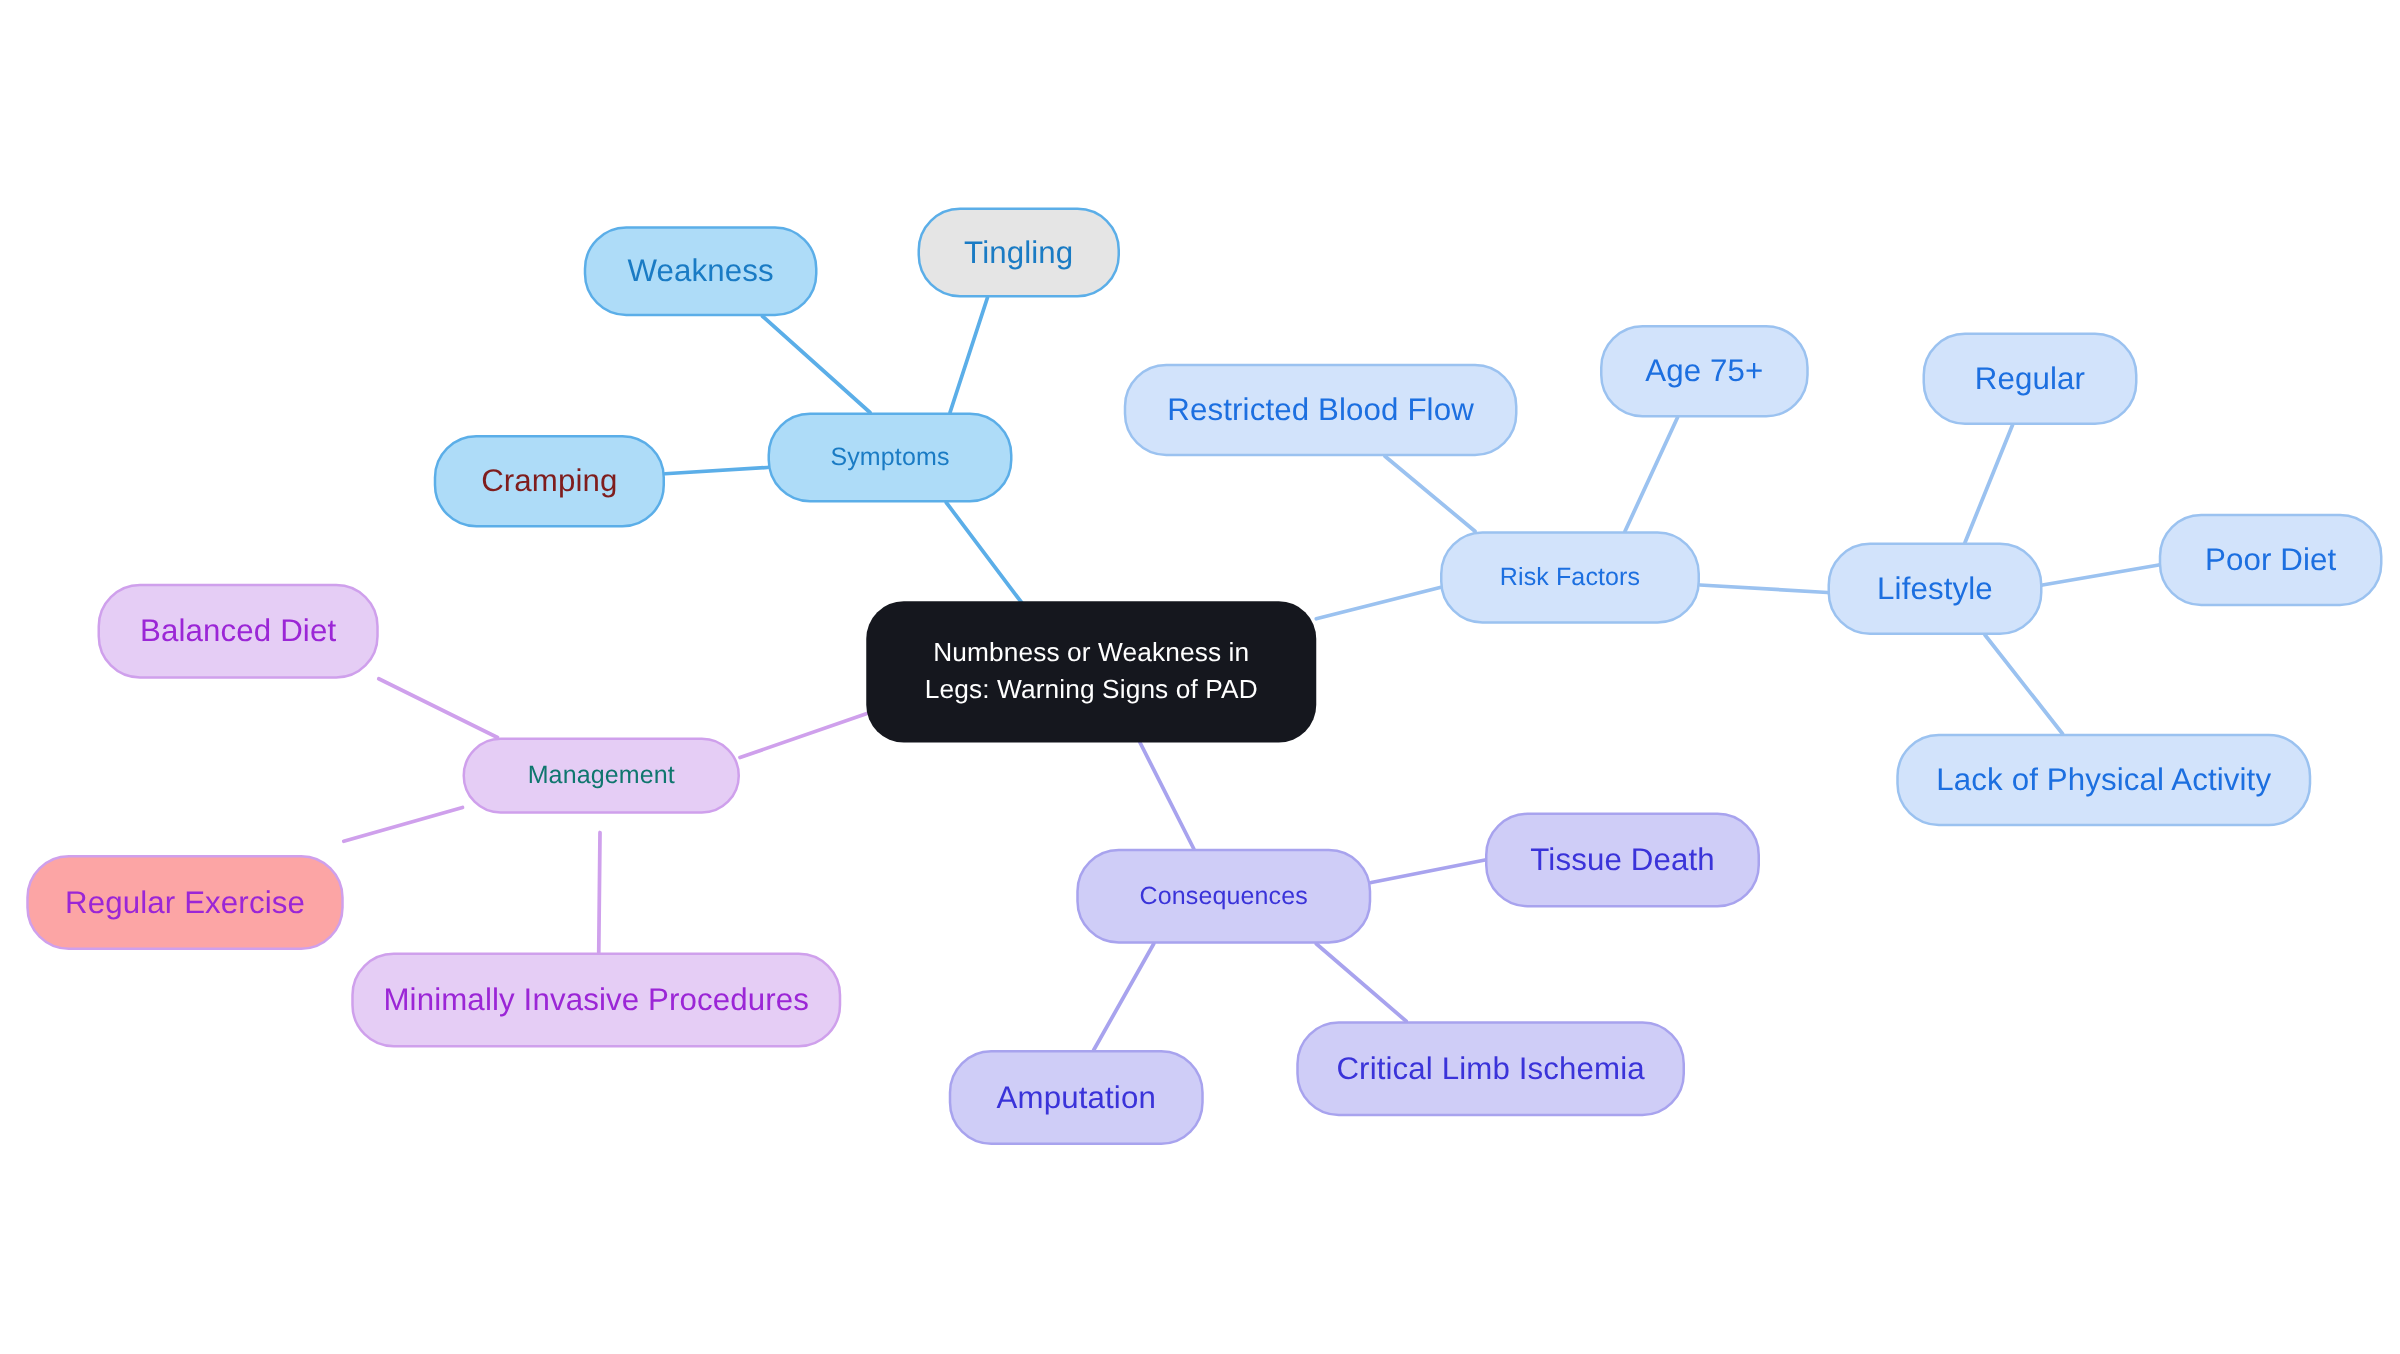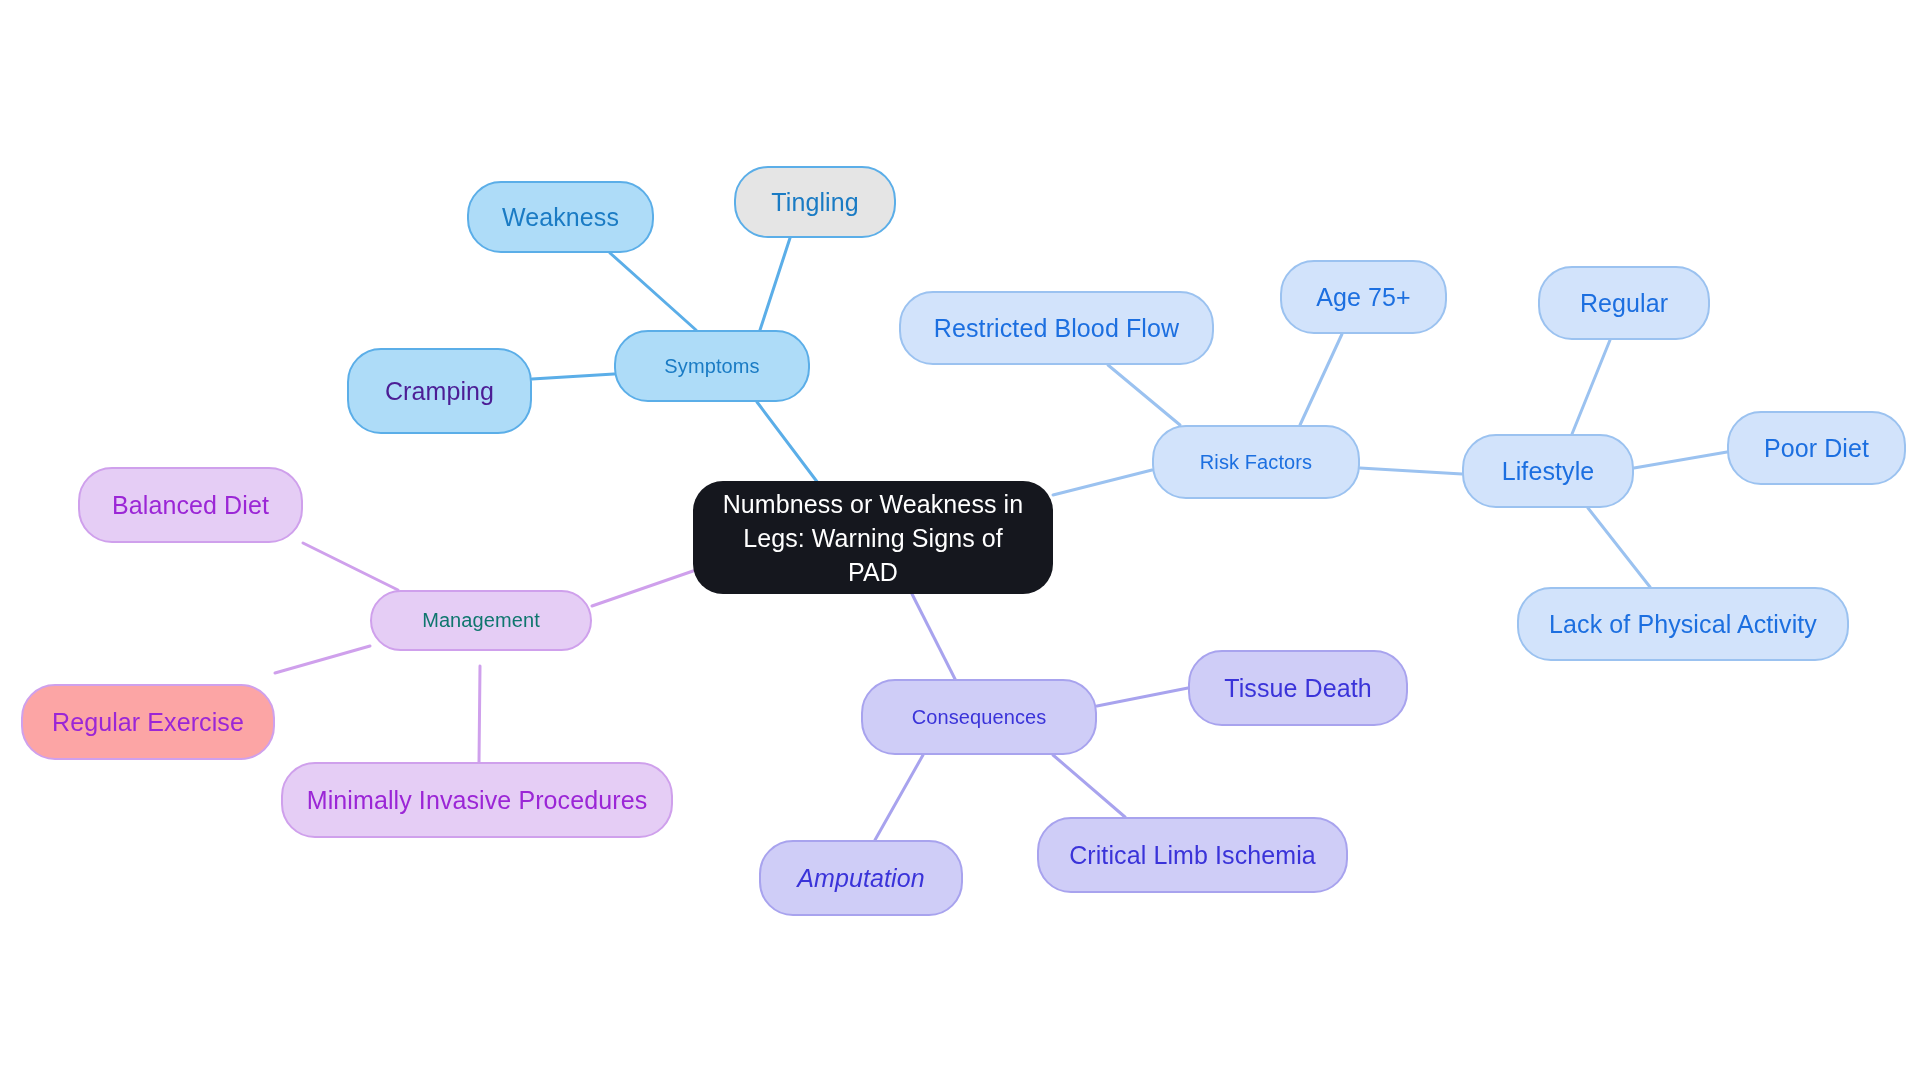--- a/index.html
+++ b/index.html
@@ -38,23 +38,23 @@
     border-width: 2px;
     border-radius: 34px;
     white-space: pre-line;
     line-height: 1.32;
     letter-spacing: 0.1px;
   }
   .node.central {
     border-width: 0;
     border-radius: 30px;
     color: #ffffff;
-    font-size: 25px;
+    font-size: 21px;
     line-height: 1.36;
-    padding: 0 22px;
+    padding: 0 39px;
   }
   .node.branch { font-size: 20px; }
   .node.leaf { font-size: 25px; }
 </style>
 </head>
 <body>
 
 <div id="canvas">
   <svg id="edges" viewBox="0 0 1920 1083">
       <line x1="818" y1="483" x2="757" y2="402" stroke="#5BAEE8" stroke-width="3" stroke-linecap="round"></line>
@@ -76,30 +76,30 @@
       <line x1="398" y1="590" x2="303" y2="543" stroke="#CFA0EC" stroke-width="3" stroke-linecap="round"></line>
       <line x1="370" y1="646" x2="275" y2="673" stroke="#CFA0EC" stroke-width="3" stroke-linecap="round"></line>
       <line x1="480" y1="666" x2="479" y2="762" stroke="#CFA0EC" stroke-width="3" stroke-linecap="round"></line>
     </svg>
   <div id="node-layer">
       <div class="node central" style="left: 693px; top: 481px; width: 360px; height: 113px; background: rgb(21, 23, 30); color: rgb(255, 255, 255); border-color: rgb(21, 23, 30);">Numbness or Weakness in
 Legs: Warning Signs of PAD</div>
       <div class="node branch" style="left: 614px; top: 330px; width: 196px; height: 72px; background: rgb(174, 220, 248); color: rgb(26, 123, 196); border-color: rgb(91, 174, 232);">Symptoms</div>
       <div class="node leaf" style="left: 467px; top: 181px; width: 187px; height: 72px; background: rgb(174, 220, 248); color: rgb(26, 123, 196); border-color: rgb(91, 174, 232);">Weakness</div>
       <div class="node leaf" style="left: 734px; top: 166px; width: 162px; height: 72px; background: #e5e5e5; color: rgb(26, 123, 196); border-color: rgb(91, 174, 232);">Tingling</div>
-      <div class="node leaf" style="left: 347px; top: 348px; width: 185px; height: 86px; background: rgb(174, 220, 248); color: #4c1d95; border-color: rgb(91, 174, 232);">Cramping</div>
+      <div class="node leaf" style="left: 347px; top: 348px; width: 185px; height: 74px; background: rgb(174, 220, 248); color: #7f1d1d; border-color: rgb(91, 174, 232);">Cramping</div>
       <div class="node branch" style="left: 1152px; top: 425px; width: 208px; height: 74px; background: rgb(210, 227, 251); color: rgb(28, 111, 224); border-color: rgb(155, 194, 240);">Risk Factors</div>
       <div class="node leaf" style="left: 899px; top: 291px; width: 315px; height: 74px; background: rgb(210, 227, 251); color: rgb(28, 111, 224); border-color: rgb(155, 194, 240);">Restricted Blood Flow</div>
       <div class="node leaf" style="left: 1280px; top: 260px; width: 167px; height: 74px; background: rgb(210, 227, 251); color: rgb(28, 111, 224); border-color: rgb(155, 194, 240);">Age 75+</div>
       <div class="node leaf" style="left: 1462px; top: 434px; width: 172px; height: 74px; background: rgb(210, 227, 251); color: rgb(28, 111, 224); border-color: rgb(155, 194, 240);">Lifestyle</div>
       <div class="node leaf" style="left: 1538px; top: 266px; width: 172px; height: 74px; background: rgb(210, 227, 251); color: rgb(28, 111, 224); border-color: rgb(155, 194, 240);">Regular</div>
       <div class="node leaf" style="left: 1727px; top: 411px; width: 179px; height: 74px; background: rgb(210, 227, 251); color: rgb(28, 111, 224); border-color: rgb(155, 194, 240);">Poor Diet</div>
       <div class="node leaf" style="left: 1517px; top: 587px; width: 332px; height: 74px; background: rgb(210, 227, 251); color: rgb(28, 111, 224); border-color: rgb(155, 194, 240);">Lack of Physical Activity</div>
       <div class="node branch" style="left: 861px; top: 679px; width: 236px; height: 76px; background: rgb(207, 205, 247); color: rgb(58, 51, 217); border-color: rgb(168, 163, 238);">Consequences</div>
       <div class="node leaf" style="left: 1188px; top: 650px; width: 220px; height: 76px; background: rgb(207, 205, 247); color: rgb(58, 51, 217); border-color: rgb(168, 163, 238);">Tissue Death</div>
       <div class="node leaf" style="left: 1037px; top: 817px; width: 311px; height: 76px; background: rgb(207, 205, 247); color: rgb(58, 51, 217); border-color: rgb(168, 163, 238);">Critical Limb Ischemia</div>
-      <div class="node leaf" style="left: 759px; top: 840px; width: 204px; height: 76px; background: rgb(207, 205, 247); color: rgb(58, 51, 217); border-color: rgb(168, 163, 238); font-style: italic;">Amputation</div>
+      <div class="node leaf" style="left: 759px; top: 840px; width: 204px; height: 76px; background: rgb(207, 205, 247); color: rgb(58, 51, 217); border-color: rgb(168, 163, 238);">Amputation</div>
       <div class="node branch" style="left: 370px; top: 590px; width: 222px; height: 61px; background: rgb(229, 205, 245); color: #0f766e; border-color: rgb(207, 160, 236);">Management</div>
       <div class="node leaf" style="left: 78px; top: 467px; width: 225px; height: 76px; background: rgb(229, 205, 245); color: rgb(155, 38, 214); border-color: rgb(207, 160, 236);">Balanced Diet</div>
       <div class="node leaf" style="left: 21px; top: 684px; width: 254px; height: 76px; background: #fca5a5; color: rgb(155, 38, 214); border-color: rgb(207, 160, 236);">Regular Exercise</div>
       <div class="node leaf" style="left: 281px; top: 762px; width: 392px; height: 76px; background: rgb(229, 205, 245); color: rgb(155, 38, 214); border-color: rgb(207, 160, 236);">Minimally Invasive Procedures</div>
     </div>
 </div>
 
 </body></html>

